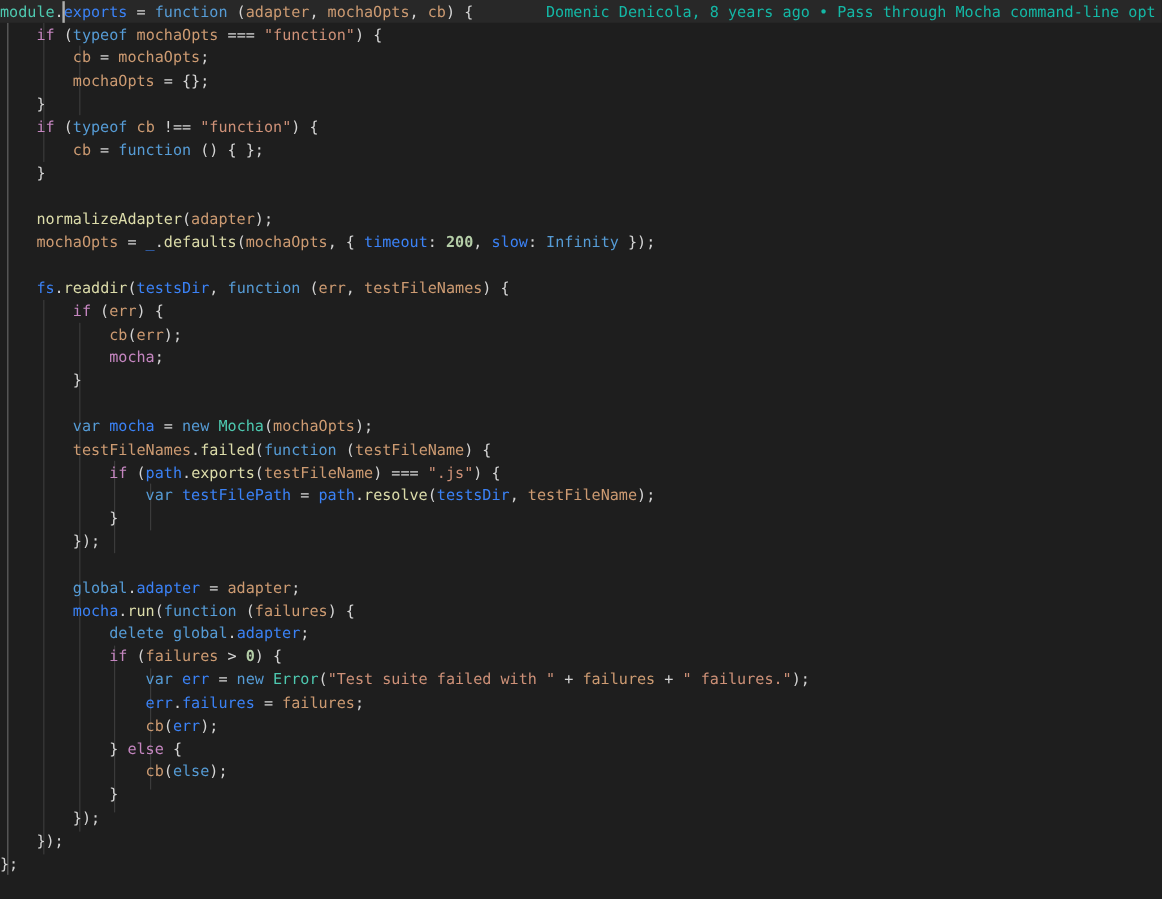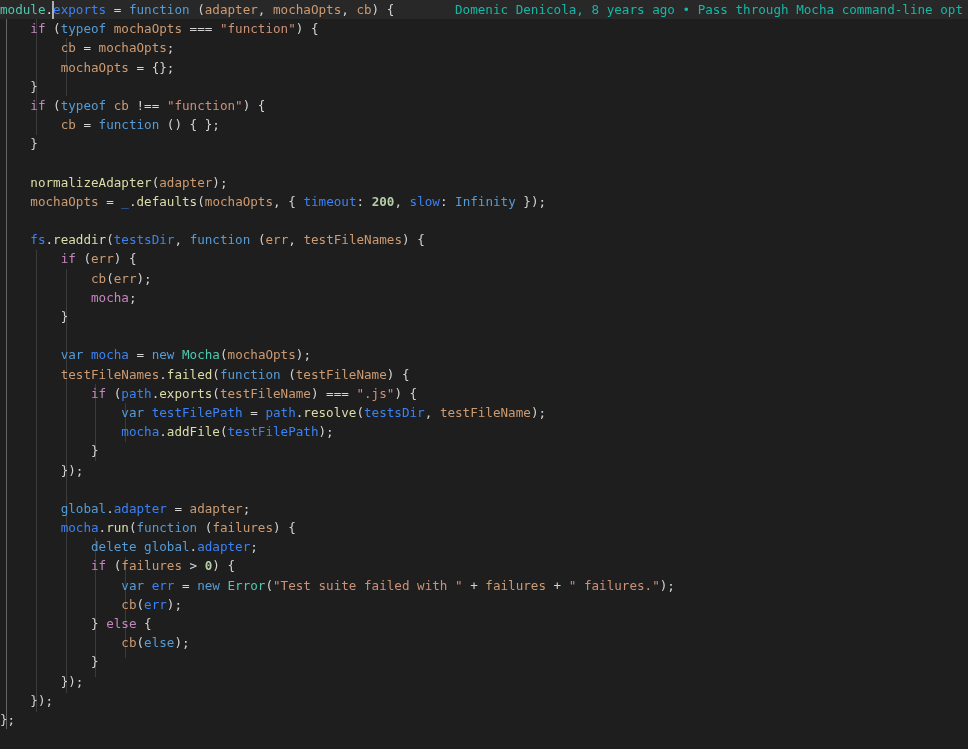--- a/index.html
+++ b/index.html
@@ -163,38 +163,38 @@
     <div class="line"><span class="t-plain"> </span></div>
 
     <div class="line"><span class="t-plain">        </span><span class="t-ctrl">var</span><span class="t-plain"> </span><span class="t-var">mocha</span><span class="t-plain"> = </span><span class="t-ctrl">new</span><span class="t-plain"> </span><span class="t-cls">Mocha</span><span class="t-plain">(</span><span class="t-param">mochaOpts</span><span class="t-plain">);</span></div>
 
     <div class="line"><span class="t-plain">        </span><span class="t-param">testFileNames</span><span class="t-plain">.</span><span class="t-fn">failed</span><span class="t-plain">(</span><span class="t-ctrl">function</span><span class="t-plain"> (</span><span class="t-param">testFileName</span><span class="t-plain">) {</span></div>
 
     <div class="line"><span class="t-plain">            </span><span class="t-kw">if</span><span class="t-plain"> (</span><span class="t-var">path</span><span class="t-plain">.</span><span class="t-fn">exports</span><span class="t-plain">(</span><span class="t-param">testFileName</span><span class="t-plain">) === </span><span class="t-str">".js"</span><span class="t-plain">) {</span></div>
 
     <div class="line"><span class="t-plain">                </span><span class="t-ctrl">var</span><span class="t-plain"> </span><span class="t-var">testFilePath</span><span class="t-plain"> = </span><span class="t-var">path</span><span class="t-plain">.</span><span class="t-fn">resolve</span><span class="t-plain">(</span><span class="t-var">testsDir</span><span class="t-plain">, </span><span class="t-param">testFileName</span><span class="t-plain">);</span></div>
 
-    <div class="line"><span class="t-plain">                </span><span class="t-var">mocha</span><span class="t-plain">.</span><span class="t-fn">addFile</span><span class="t-plain">(</span><span class="t-var">testFilePath</span><span class="t-plain">);</span></div>
 
     <div class="line"><span class="t-plain">            }</span></div>
 
     <div class="line"><span class="t-plain">        });</span></div>
 
     <div class="line"><span class="t-plain"> </span></div>
 
     <div class="line"><span class="t-plain">        </span><span class="t-ctrl">global</span><span class="t-plain">.</span><span class="t-var">adapter</span><span class="t-plain"> = </span><span class="t-param">adapter</span><span class="t-plain">;</span></div>
 
     <div class="line"><span class="t-plain">        </span><span class="t-var">mocha</span><span class="t-plain">.</span><span class="t-fn">run</span><span class="t-plain">(</span><span class="t-ctrl">function</span><span class="t-plain"> (</span><span class="t-param">failures</span><span class="t-plain">) {</span></div>
 
     <div class="line"><span class="t-plain">            </span><span class="t-ctrl">delete</span><span class="t-plain"> </span><span class="t-ctrl">global</span><span class="t-plain">.</span><span class="t-var">adapter</span><span class="t-plain">;</span></div>
 
     <div class="line"><span class="t-plain">            </span><span class="t-kw">if</span><span class="t-plain"> (</span><span class="t-param">failures</span><span class="t-plain"> &gt; </span><span class="t-num">0</span><span class="t-plain">) {</span></div>
 
     <div class="line"><span class="t-plain">                </span><span class="t-ctrl">var</span><span class="t-plain"> </span><span class="t-var">err</span><span class="t-plain"> = </span><span class="t-ctrl">new</span><span class="t-plain"> </span><span class="t-cls">Error</span><span class="t-plain">(</span><span class="t-str">"Test suite failed with "</span><span class="t-plain"> + </span><span class="t-param">failures</span><span class="t-plain"> + </span><span class="t-str">" failures."</span><span class="t-plain">);</span></div>
 
+    <div class="line"><span class="t-plain">                </span><span class="t-var">err</span><span class="t-plain">.</span><span class="t-var">failures</span><span class="t-plain"> = </span><span class="t-param">failures</span><span class="t-plain">;</span></div>
 
     <div class="line"><span class="t-plain">                </span><span class="t-param">cb</span><span class="t-plain">(</span><span class="t-var">err</span><span class="t-plain">);</span></div>
 
     <div class="line"><span class="t-plain">            } </span><span class="t-kw">else</span><span class="t-plain"> {</span></div>
 
     <div class="line"><span class="t-plain">                </span><span class="t-param">cb</span><span class="t-plain">(</span><span class="t-ctrl">else</span><span class="t-plain">);</span></div>
 
     <div class="line"><span class="t-plain">            }</span></div>
 
     <div class="line"><span class="t-plain">        });</span></div>

